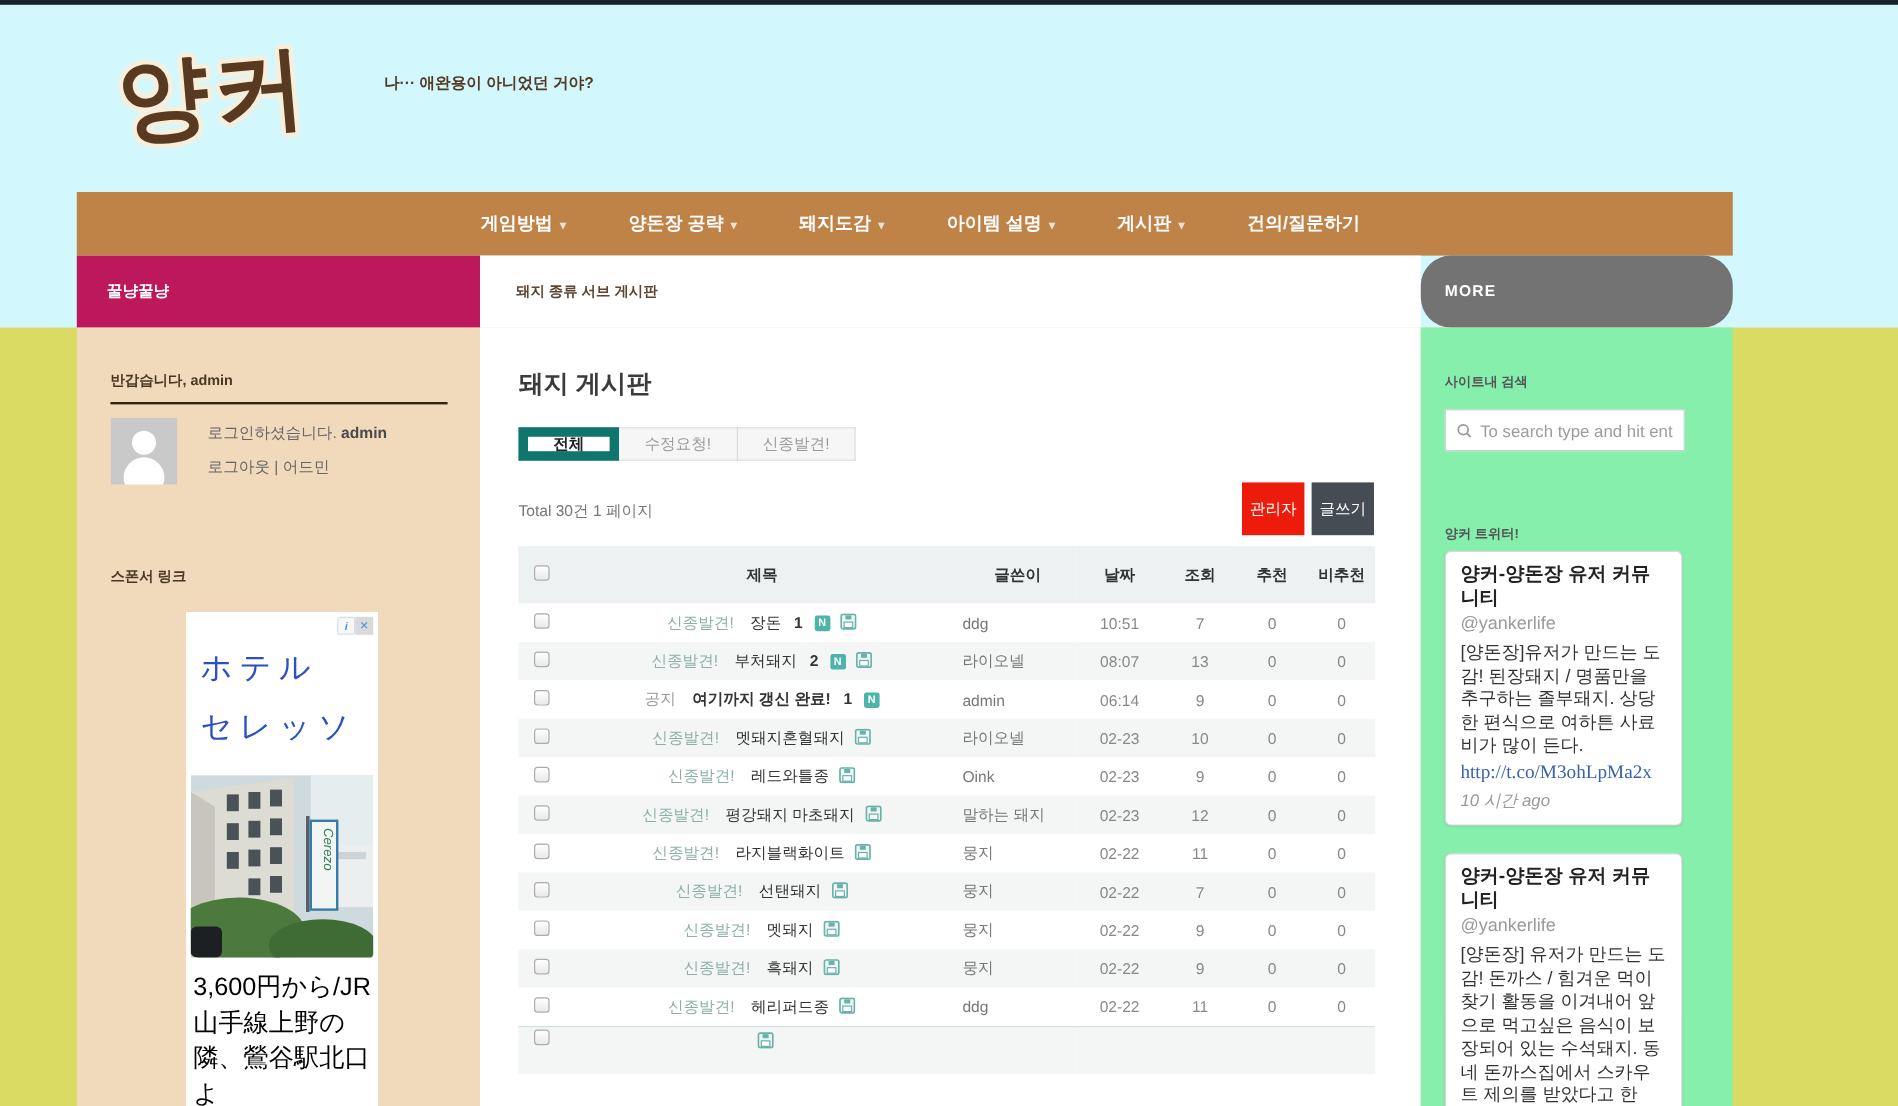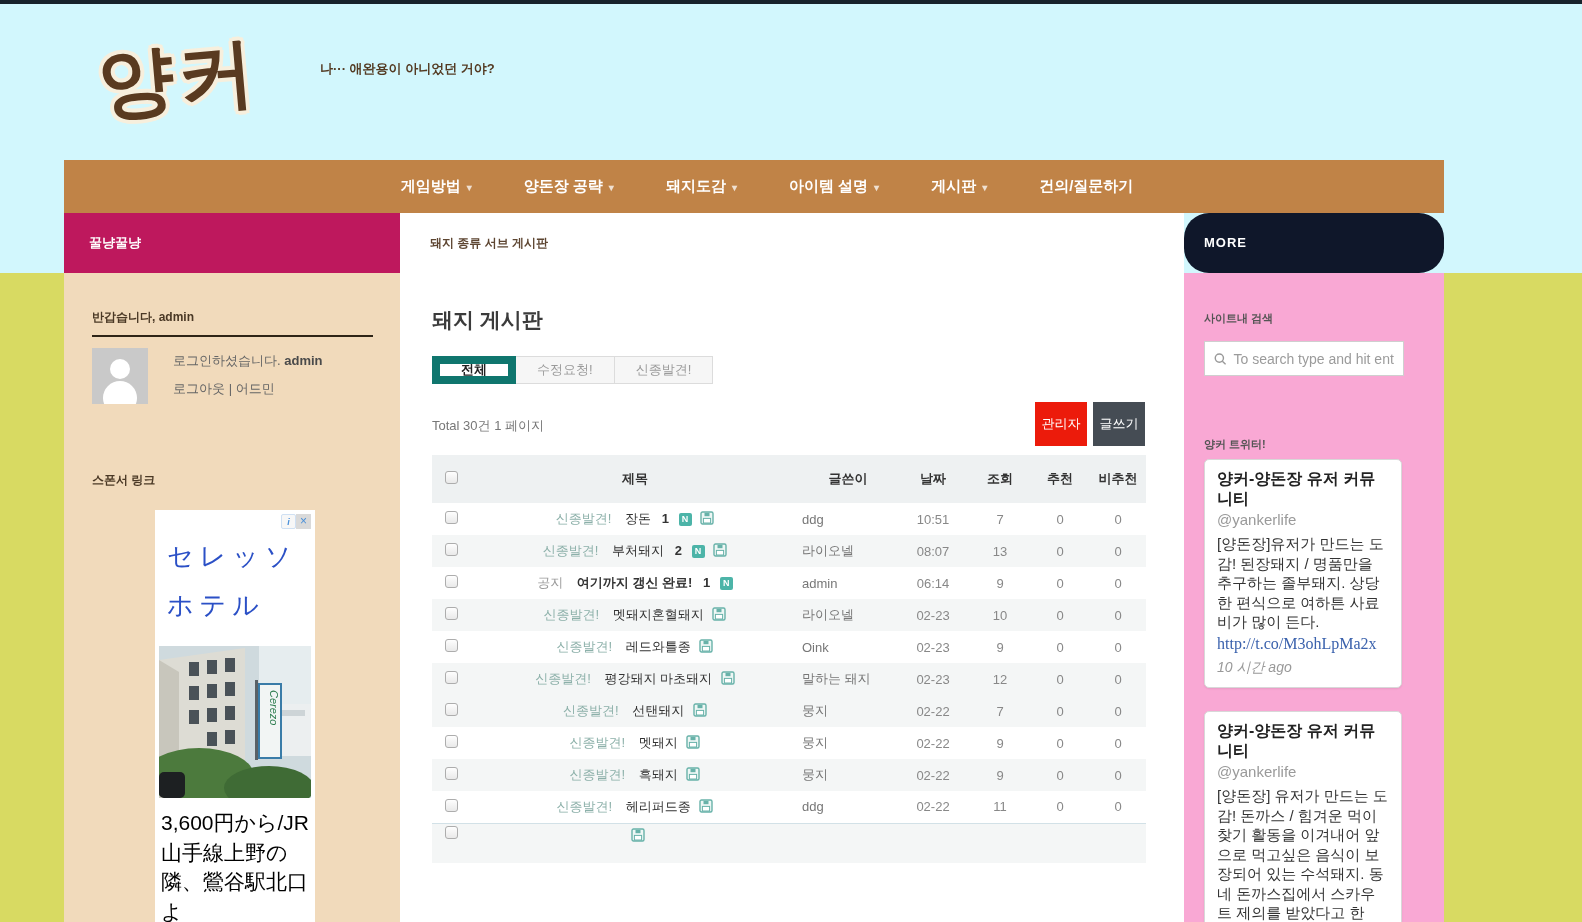--- a/index.html
+++ b/index.html
@@ -17,21 +17,21 @@
 
   
   .nav { position:absolute; left:0; top:156px; width:100%; height:53px; background:#c08347; display:flex; align-items:center; padding-left:26px; gap:52px; list-style:none;justify-content:center; }
   .nav-item { color:#fff; font-size:15px; font-weight:bold; display:flex; align-items:center; gap:6px; cursor:pointer; white-space:nowrap; }
   .caret { font-size:10px; opacity:.75; margin-top:2px; }
 
   
   .subheader { position:absolute; left:0; top:209px; width:100%; height:60px; }
   .sub-left  { position:absolute; left:0; top:0; width:336px; height:60px; background:#be185d; color:#fff; font-size:13px; font-weight:bold; line-height:60px; padding-left:25px; }
   .sub-center{ position:absolute; left:336px; top:0; width:784px; height:60px; background:#ffffff; color:#5d4531; font-size:12px; font-weight:bold; line-height:60px; padding-left:30px; }
-  .sub-right { position:absolute; left:1120px; top:0; width:260px; height:60px; background:#0f172a; color:#fff; font-size:13px; font-weight:bold; line-height:60px; padding-left:20px; letter-spacing:1px;border-radius:25px; }
+  .sub-right { position:absolute; left:1120px; top:0; width:260px; height:60px; background:#737373; color:#fff; font-size:13px; font-weight:bold; line-height:60px; padding-left:20px; letter-spacing:1px;border-radius:25px; }
 
   
   .left-col { position:absolute; left:0; top:269px; width:336px; height:649px; background:#f1dabb; }
   .greeting { position:absolute; left:28px; top:36px; font-size:12px; font-weight:bold; color:#4a3825; }
   .rule { position:absolute; left:28px; top:62px; width:281px; height:2px; background:#2e2416; }
   .profile { position:absolute; left:28px; top:75px; display:flex; gap:25px; width:292px; }
   .avatar { width:56px; height:56px; flex:0 0 56px; overflow:hidden; }
   .login-line1 { font-size:13px; color:#666; margin-top:4px; }
   .login-user { font-weight:bold; color:#4a4a4a; }
   .login-line2 { font-size:13px; color:#666; margin-top:10px; }
@@ -73,21 +73,21 @@
   .row-title.bold { font-weight:bold; }
   .count { font-weight:bold; color:#333; margin-left:7px; }
   .n-badge { display:inline-block; width:13px; height:13px; background:#4cb4a8; color:#fff; font-size:9px; font-weight:bold; text-align:center; line-height:13px; border-radius:2px; margin-left:6px; vertical-align:1px; }
   .disk { margin-left:5px; vertical-align:-2px; }
   td.c-check { text-align:center; }
   td.c-author { color:#777; text-align:left; padding-left:2px; }
   td.c-date, td.c-views, td.c-up, td.c-down { color:#888; text-align:center; }
   .checkbox { display:inline-block; width:13px; height:13px; border:1px solid #adadad; border-radius:3px; background:linear-gradient(#fefefe,#e9e9e9); cursor:pointer; }
 
   
-  .right-col { position:absolute; left:1120px; top:269px; width:260px; height:649px; background:#f9a8d4; }
+  .right-col { position:absolute; left:1120px; top:269px; width:260px; height:649px; background:#86efac; }
   .search-heading { position:absolute; left:20px; top:38px; font-size:11px; font-weight:bold; color:#555; }
   .search-box { position:absolute; left:20px; top:68px; width:200px; height:35px; background:#fff; border:1px solid #cfcfcf; display:flex; align-items:center; padding:0 9px; gap:7px; }
   .search-box input { border:none; outline:none; font-size:14px; color:#555; width:100%; font-family:inherit; background:transparent; }
   .search-box input::placeholder { color:#9b9b9b; }
   .tw-heading { position:absolute; left:20px; top:164px; font-size:11px; font-weight:bold; color:#555; }
   .tweet { position:absolute; left:20px; width:198px; background:#fff; border:1px solid #d8d8d8; border-radius:5px; box-shadow:0 1px 2px rgba(0,0,0,.08); padding:9px 12px 10px; }
   .tweet-1 { top:186px; }
   .tweet-2 { top:438px; }
   .tw-name { font-size:16px; font-weight:bold; color:#222; line-height:1.25; cursor:pointer; }
   .tw-handle { font-size:15px; color:#9a9a9a; margin-top:2px; cursor:pointer; }
@@ -166,22 +166,22 @@
         </div>
       </div>
       <div class="sponsor-heading">스폰서 링크</div>
 
       <div class="ad-box">
         <div class="ad-icons">
           <span class="ad-info">i</span>
           <span class="ad-close">×</span>
         </div>
         <div class="ad-title">
+          <div>ホテル</div>
           <div>セレッソ</div>
-          <div>ホテル</div>
         </div>
         <svg class="ad-photo" viewBox="0 0 152 152">
           <rect width="152" height="152" fill="#cfdade"></rect>
           <rect x="100" y="0" width="52" height="60" fill="#e6edef"></rect>
           <polygon points="0,14 86,2 86,152 0,152" fill="#dddcd4"></polygon>
           <polygon points="0,14 20,26 20,152 0,152" fill="#c8c6bc"></polygon>
           <g fill="#4a5258">
             <rect x="30" y="16" width="10" height="14"></rect>
               <rect x="48" y="14" width="10" height="14"></rect>
               <rect x="66" y="12" width="10" height="14"></rect>
@@ -345,20 +345,39 @@
         <rect x="4.5" y="1.8" width="5" height="3.4" fill="#68b2a9"></rect>
         <rect x="3.4" y="7.4" width="7.2" height="4.6" fill="#fff" stroke="#68b2a9" stroke-width="1"></rect>
       </svg>
     </td>
     <td class="c-author">말하는 돼지</td>
     <td class="c-date">02-23</td>
     <td class="c-views">12</td>
     <td class="c-up">0</td>
     <td class="c-down">0</td>
   </tr>
+            <tr class="even">
+    <td class="c-check"><span class="checkbox"></span></td>
+    <td class="c-title">
+      <span class="cat cat-disc">신종발견!</span>
+      <span class="row-title">라지블랙화이트</span>
+      
+      
+      <svg class="disk" width="14" height="14" viewBox="0 0 14 14">
+        <rect x="1" y="1" width="12" height="12" rx="1.5" fill="#eef7f5" stroke="#68b2a9" stroke-width="1.4"></rect>
+        <rect x="4.5" y="1.8" width="5" height="3.4" fill="#68b2a9"></rect>
+        <rect x="3.4" y="7.4" width="7.2" height="4.6" fill="#fff" stroke="#68b2a9" stroke-width="1"></rect>
+      </svg>
+    </td>
+    <td class="c-author">뭉지</td>
+    <td class="c-date">02-22</td>
+    <td class="c-views">11</td>
+    <td class="c-up">0</td>
+    <td class="c-down">0</td>
+  </tr>
             <tr class="odd">
     <td class="c-check"><span class="checkbox"></span></td>
     <td class="c-title">
       <span class="cat cat-disc">신종발견!</span>
       <span class="row-title">선탠돼지</span>
       
       
       <svg class="disk" width="14" height="14" viewBox="0 0 14 14">
         <rect x="1" y="1" width="12" height="12" rx="1.5" fill="#eef7f5" stroke="#68b2a9" stroke-width="1.4"></rect>
         <rect x="4.5" y="1.8" width="5" height="3.4" fill="#68b2a9"></rect>

